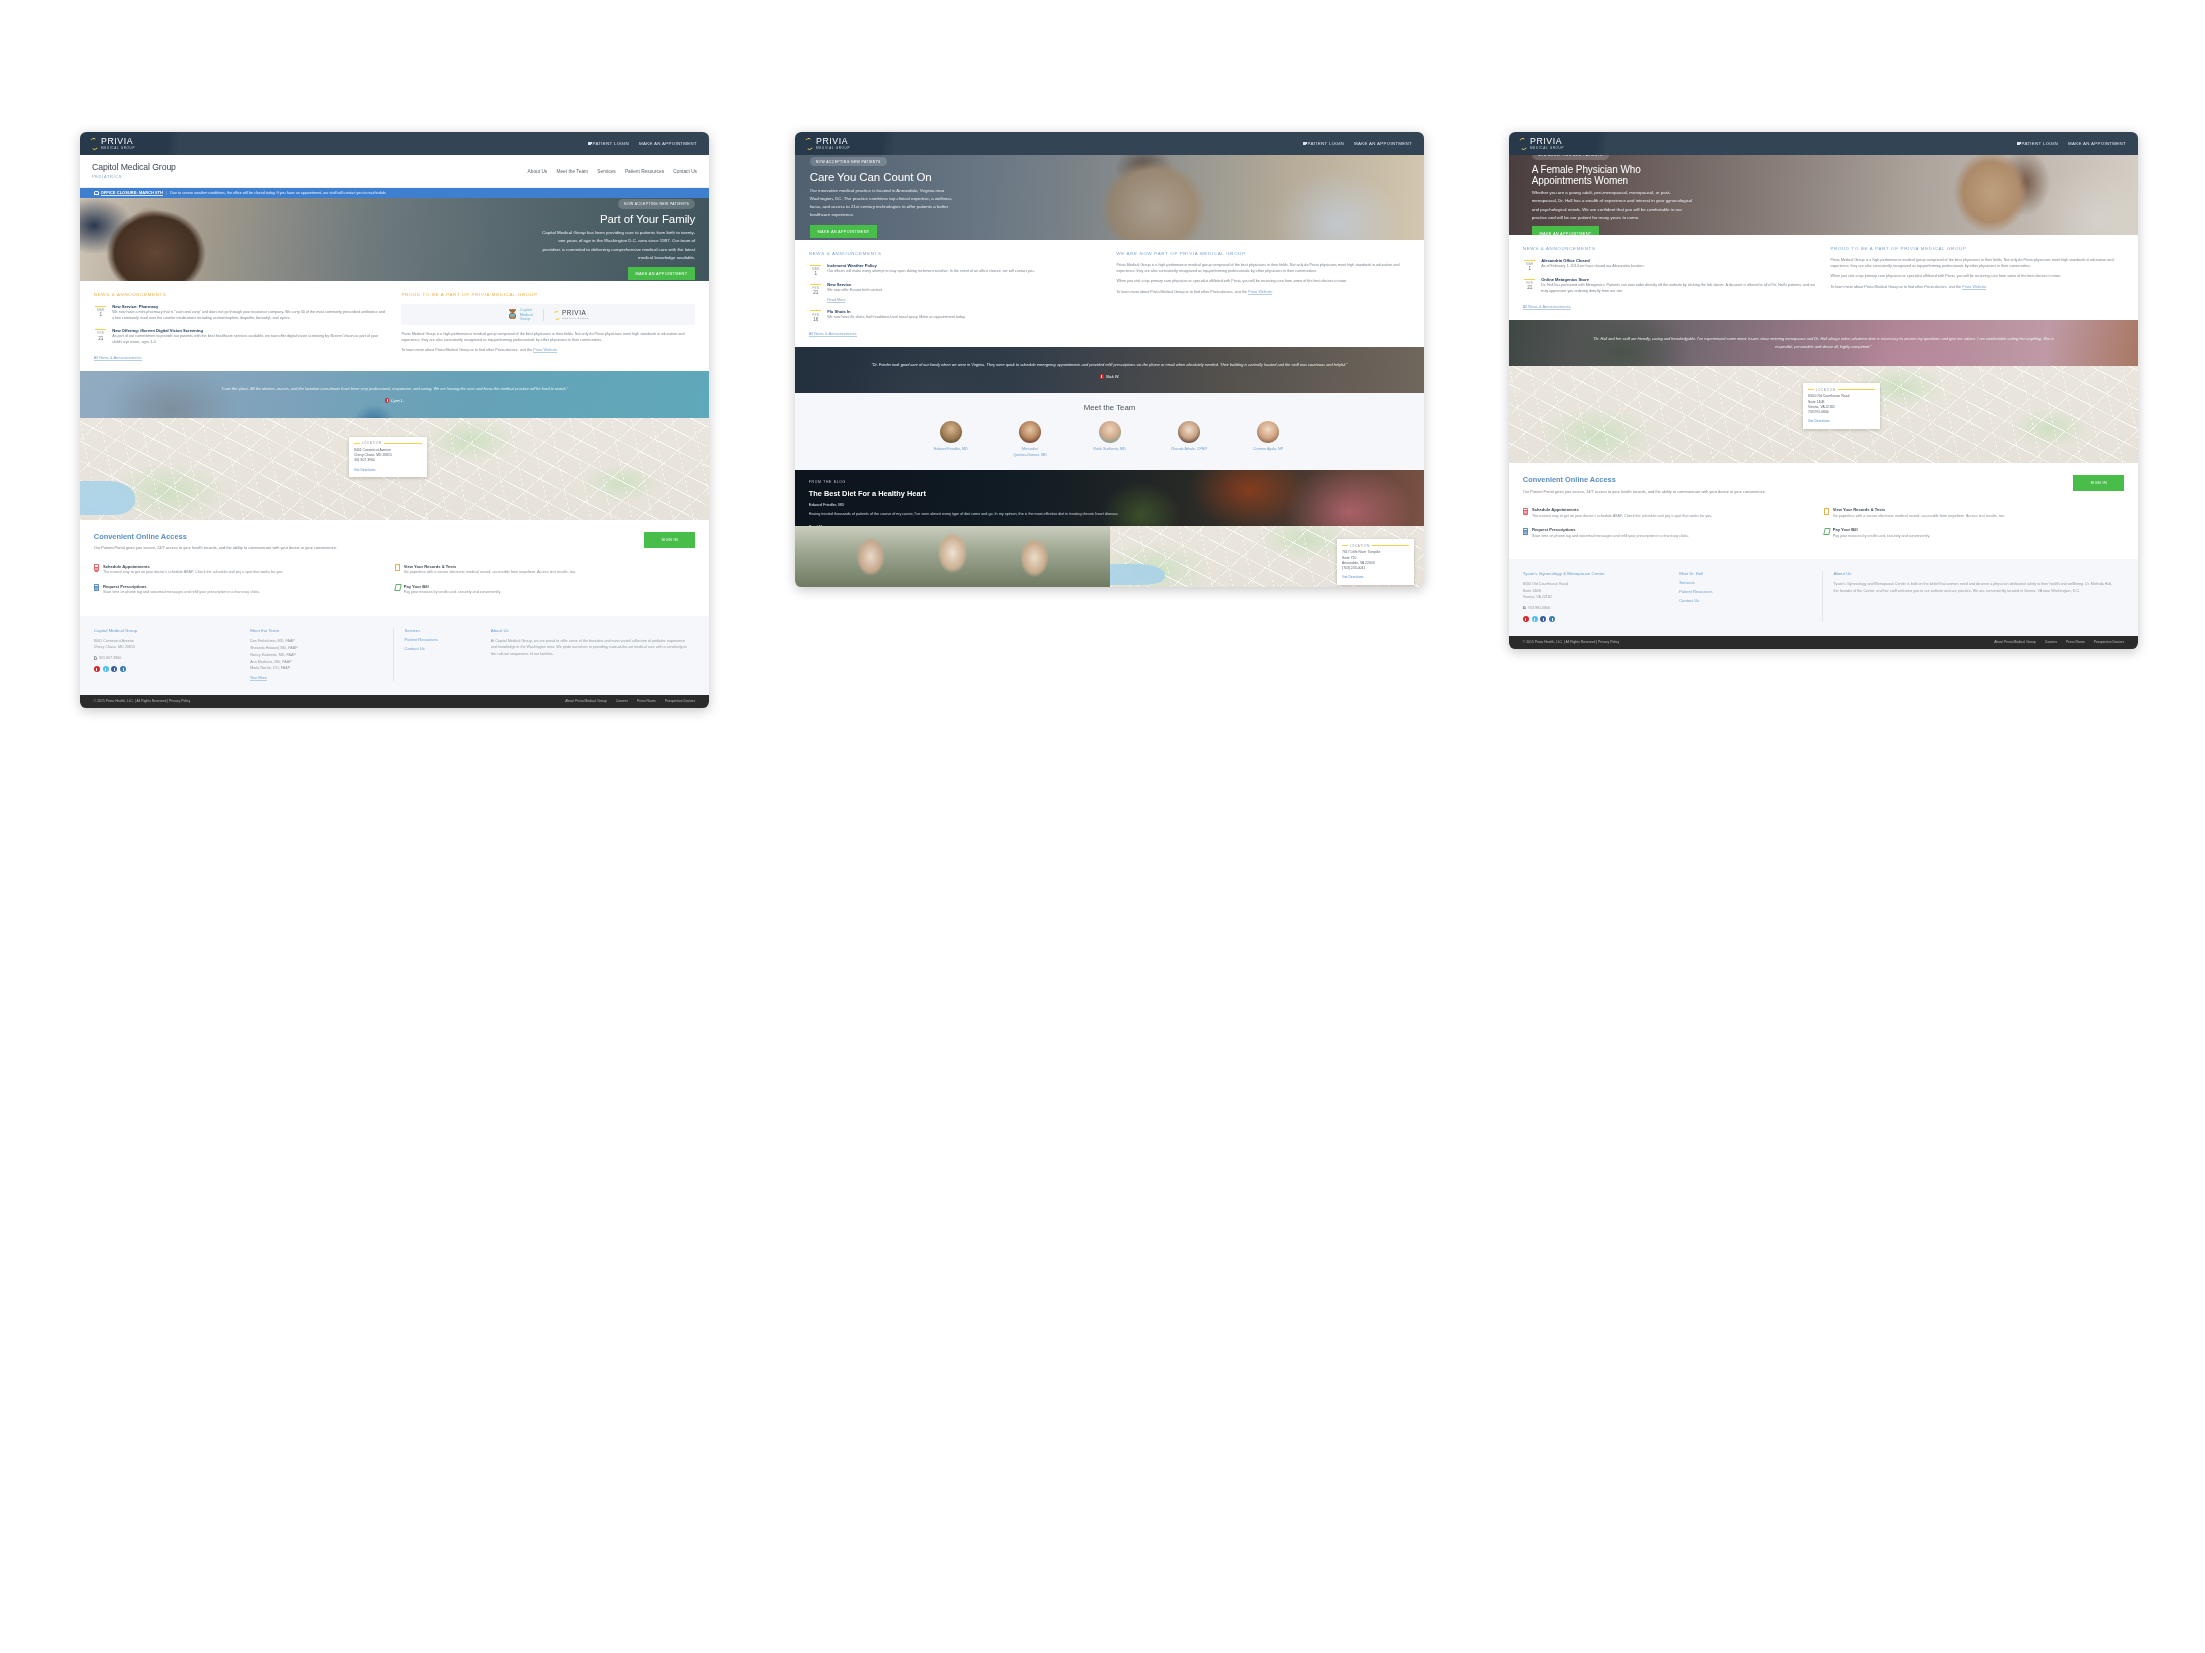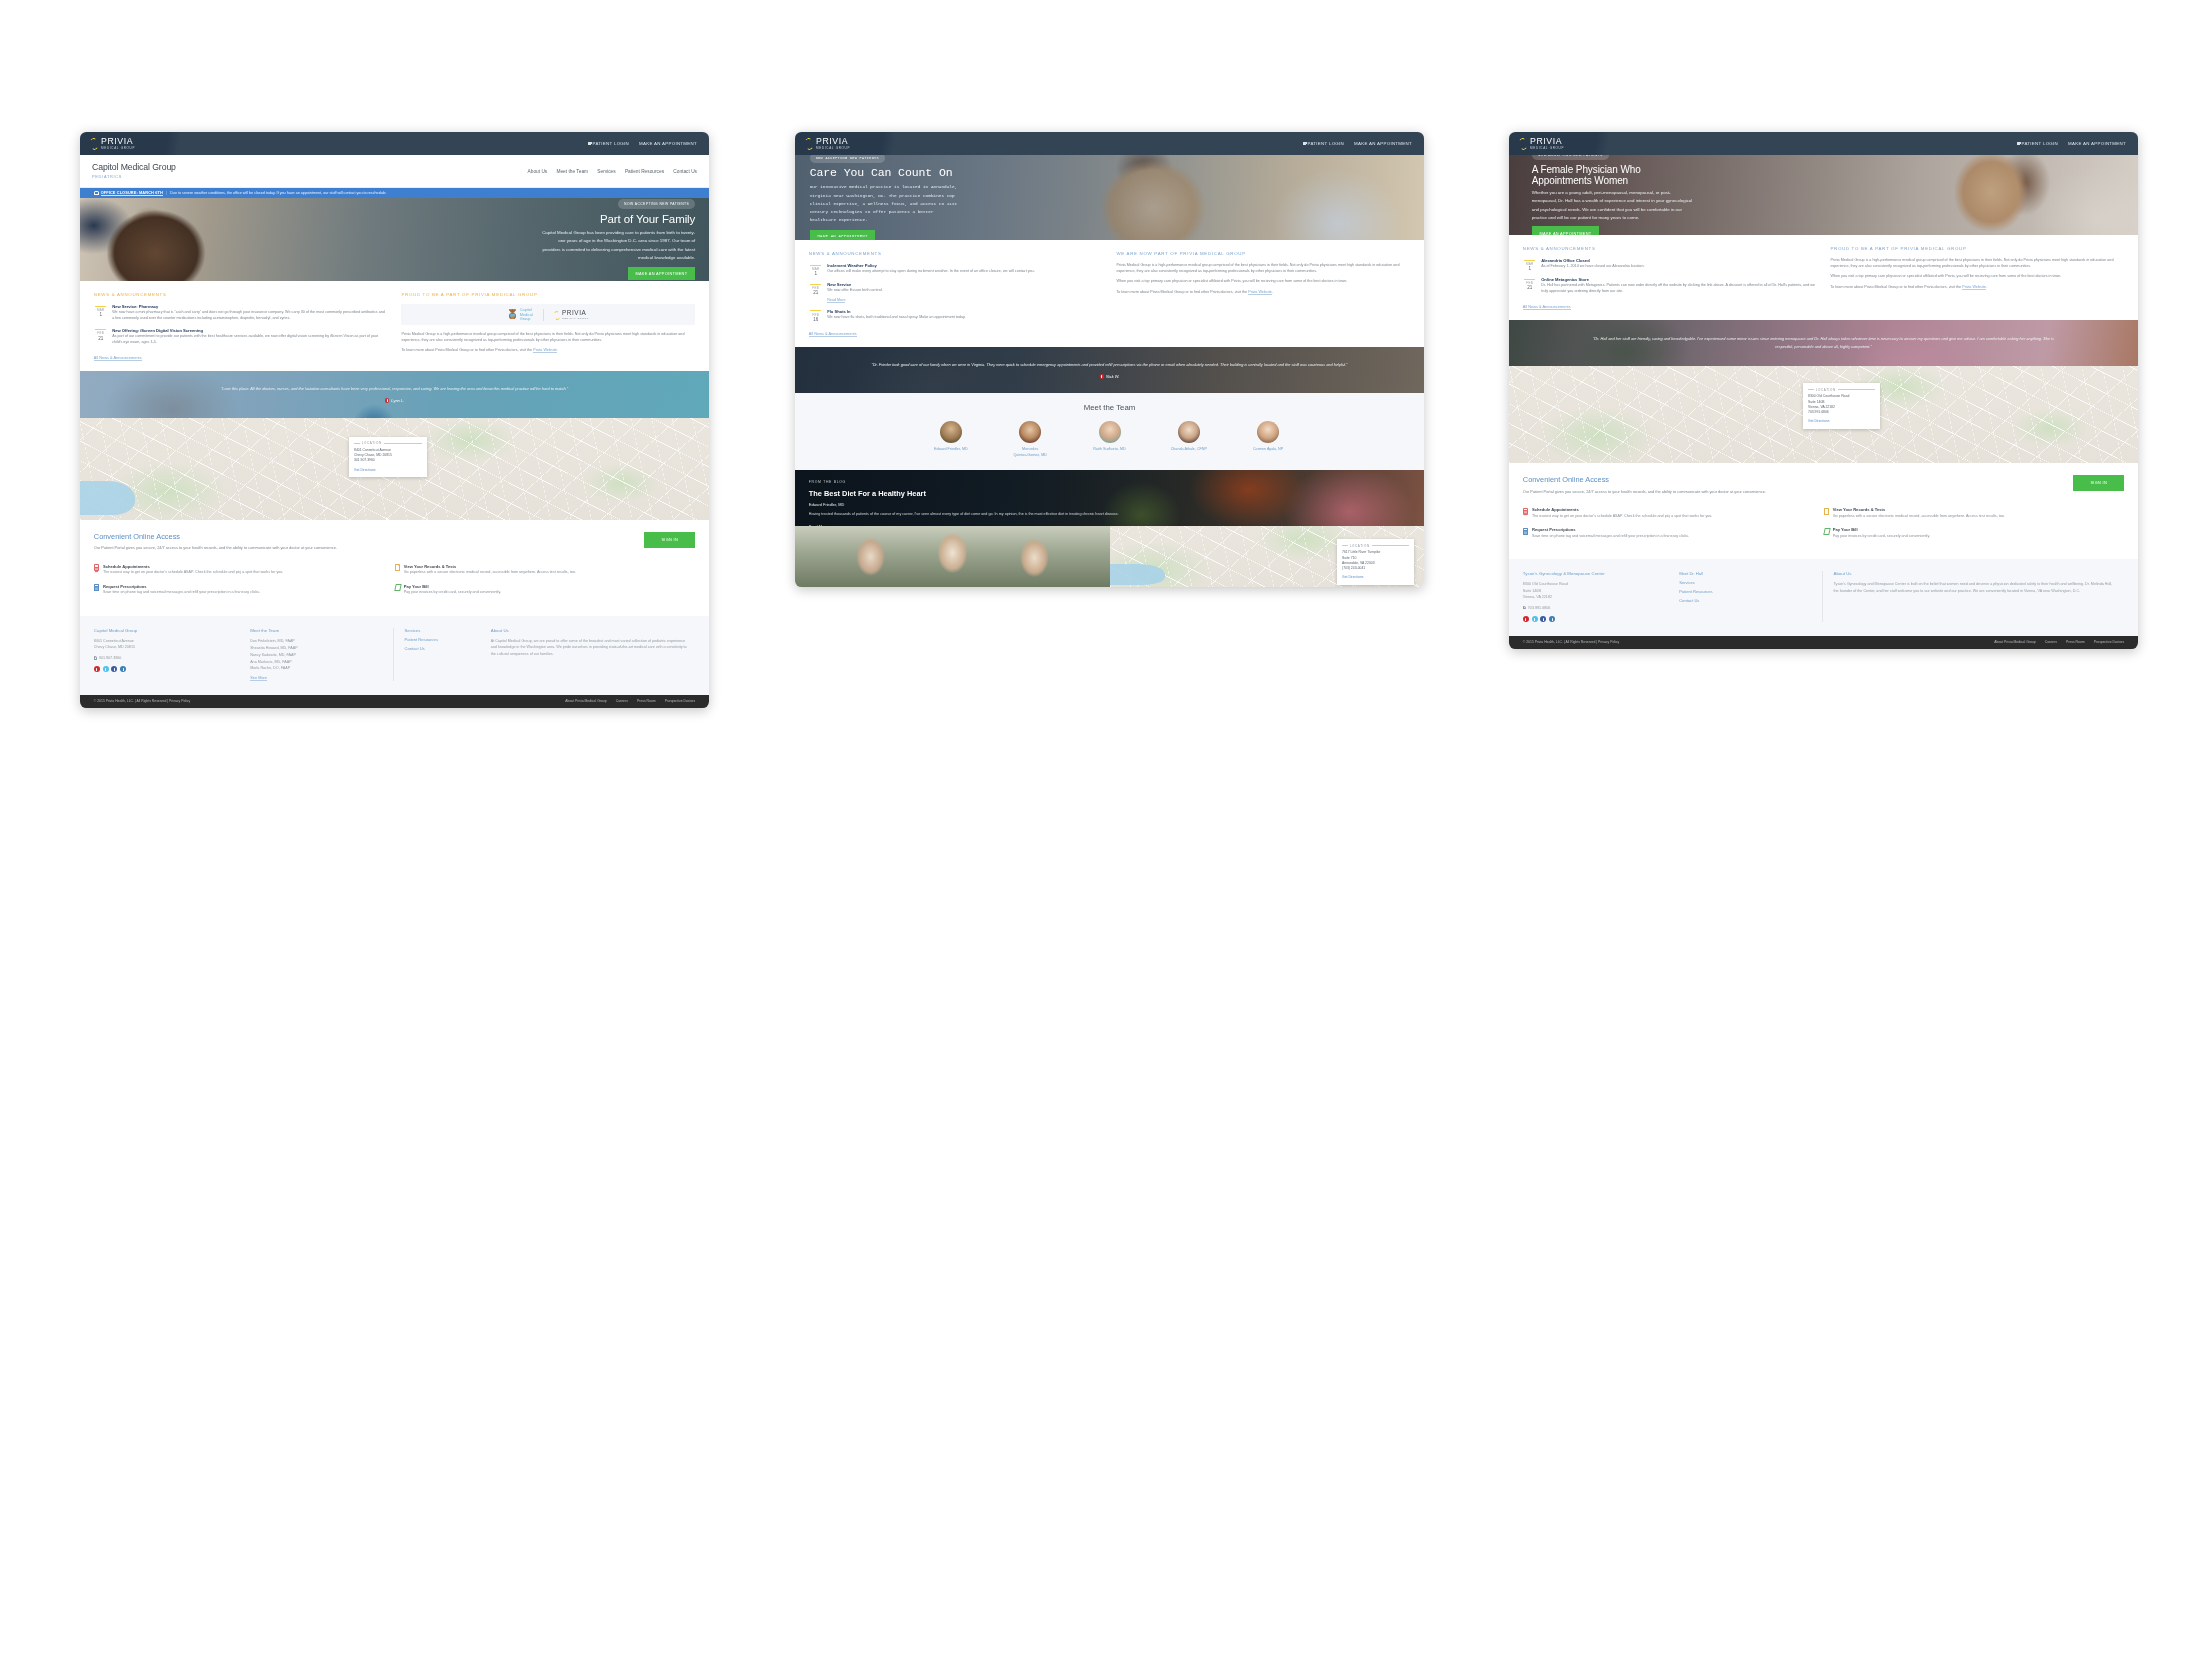--- a/index.html
+++ b/index.html
@@ -64,21 +64,21 @@
       radial-gradient(ellipse 69px 60px at 76px 55px,#6a4a33 0%,#4a3222 60%,rgba(74,50,34,0) 72%),
       radial-gradient(ellipse 27.6px 27px at 69px 27.6px,#8a6143 0%,rgba(138,97,67,0) 70%),
       radial-gradient(ellipse 55px 41px at 13.8px 27.6px,#2b3952 0%,rgba(43,57,82,0) 70%),
       linear-gradient(100deg,#d8cdbd 0%,#b9ad9b 20%,#8e9697 46%,#7b8a8d 70%,#6d7c80 100%);}
   .hero1 .ov{position:absolute;inset:0;background:linear-gradient(90deg,rgba(20,35,45,.05) 0%,rgba(20,40,50,.25) 45%,rgba(25,50,60,.52) 100%);}
   .hero1 .inner{align-items:flex-end;justify-content:center;padding:7.4px 13.8px 7.4px 0;text-align:right;}
   .hero1 .h1{text-align:right;}
   .hero1 .hp{text-align:right;width:156px;}
 
   
-  .hero2{height:85px;background:#a16207;font-family:Liberation Mono, monospace;}
+  .hero2{height:85px;background:#a16207;}
   .hero2 .bgA{position:absolute;inset:0;
     background:
       radial-gradient(ellipse 76px 69px at 358px 53px,#e2c9ab 0%,#c8a983 55%,rgba(200,169,131,0) 70%),
       radial-gradient(ellipse 41px 37px at 349px 13.8px,#6b4f3c 0%,rgba(107,79,60,0) 70%),
       radial-gradient(ellipse 92px 78px at 542px 69px,#dfe3e8 0%,rgba(223,227,232,0) 70%),
       linear-gradient(96deg,#7e8d9c 0%,#93a0ad 28%,#b5b3ab 55%,#d7c7ac 78%,#e4d6bb 100%);}
   .hero2 .ov{position:absolute;inset:0;background:linear-gradient(90deg,rgba(40,55,70,.52) 0%,rgba(45,60,75,.38) 42%,rgba(60,70,80,.10) 100%);}
   .hero2 .inner{align-items:flex-start;justify-content:center;padding:7.4px 0 7.4px 14.7px;}
   .hero2 .hp{width:152px;}
 
@@ -168,21 +168,21 @@
   .infobox{position:absolute;background:#fff;box-shadow:0 0.9px 3.7px rgba(0,0,0,.2);padding:4.1px 5px 4.6px;}
   .infobox .lbl{display:flex;align-items:center;gap:2.3px;margin-bottom:2.8px;}
   .infobox .lbl .ln{height:0.8px;background:#f2d24b;flex:none;}
   .infobox .lbl .ln.a{width:5.5px;} .infobox .lbl .ln.b{flex:1;}
   .infobox .lbl span{font-size:3px;color:#8e979f;letter-spacing:0.6px;}
   .infobox .addr{font-size:3.4px;color:#5c666f;line-height:1.55;}
   .infobox .gd{font-size:3.4px;color:#5b8fc4;margin-top:2.3px;display:inline-block;}
 
   
   .coa{background:#fff;padding:12px 13.8px 12px 13.8px;}
-  .coa h2{font-size:7.4px;color:#5b8fc4;font-weight:400;margin-bottom:4.6px;}
+  .coa h2{font-size:7.4px;color:#5b8fc4;font-weight:700;margin-bottom:4.6px;}
   .coa .lead{font-size:3.9px;color:#7b848c;line-height:1.75;width:62%;}
   .signin{position:absolute;background:#49bd4a;color:#fff;font-size:3.9px;letter-spacing:0.3px;
           padding:5.5px 0;width:51px;text-align:center;text-decoration:none;}
   .feat{display:flex;flex-wrap:wrap;margin-top:12px;}
   .feat .f{width:50%;display:flex;gap:3.7px;margin-bottom:7.4px;padding-right:9.2px;}
   .feat .fi{width:5.5px;height:6.9px;flex:none;margin-top:0.5px;}
   .feat .ft{font-size:4.1px;color:#3e4851;font-weight:bold;margin-bottom:1.4px;}
   .feat .fd{font-size:3.7px;color:#868f97;line-height:1.62;}
   .icon-cal{border:0.6px solid #e0666a;border-radius:0.9px;position:relative;background:#fff;}
   .icon-cal::before{content:"";position:absolute;left:0.6px;top:1.2px;right:0.6px;height:0.5px;background:#e0666a;box-shadow:0 1.4px 0 #e0666a,0 2.8px 0 #e0666a,0 4.1px 0 #e0666a;}

